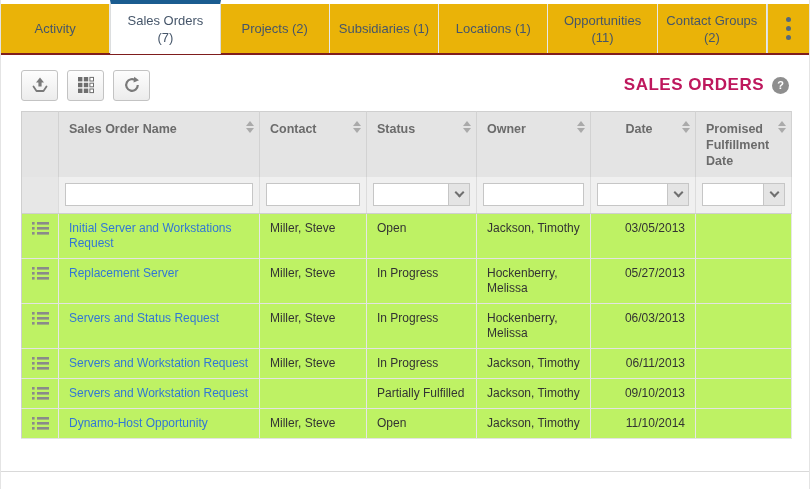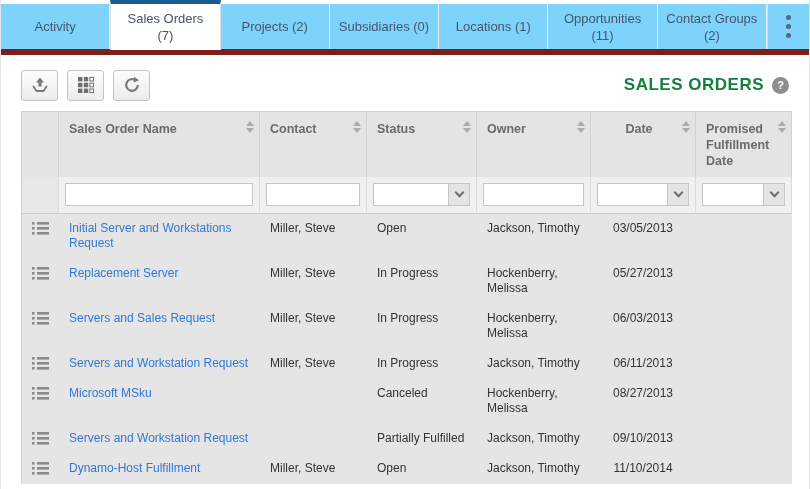--- a/index.html
+++ b/index.html
@@ -1,37 +1,37 @@
 <!DOCTYPE html>
 <html><head>
 <meta charset="utf-8">
 <style>
   * { margin:0; padding:0; box-sizing:border-box; }
   body { font-family:"Liberation Sans", sans-serif; background:#fff; }
   .page { width:810px; height:489px; background:#fff; border-left:1px solid #e4e4e4; border-right:1px solid #e4e4e4; overflow:hidden; }
 
   
-  .tabstrip { display:flex; margin-top:4px; height:51px; background:#7dd3fc; border-bottom:6px solid #7f1d1d; }
+  .tabstrip { display:flex; margin-top:4px; height:51px; background:#eab308; border-bottom:2px solid #7f1d1d; }
   .tabs { display:flex; flex:1; }
   .tab { flex:1; display:flex; align-items:center; justify-content:center; text-align:center;
          font-size:13px; color:#46566a; line-height:17px; padding:2px 8px; cursor:pointer;
          border-right:1px solid #e6e8ea; }
   .tab.active { background:#fff; border-top:4px solid #1a5c90; margin-top:-4px; margin-bottom:-1px;
                 border-left:1px solid #dcdedf; border-right:1px solid #dcdedf; z-index:2;align-items:center; }
   .dots-menu { width:42px; border-left:1px solid #dcdedf; display:flex; flex-direction:column;
                align-items:center; justify-content:center; gap:4px; cursor:pointer; }
   .dots-menu i { width:5px; height:5px; border-radius:50%; background:#54687e; }
 
   
   .toolbar { display:flex; align-items:center; padding:14px 20px 10px 20px; height:56px; }
   .tool-btn { width:37px; height:31px; margin-right:9px; border:1px solid #c3c3c3; border-radius:3px;
               background:linear-gradient(#fdfdfd,#ececec); display:flex; align-items:center; justify-content:center; cursor:pointer; }
   .tool-btn svg { display:block; }
   .spacer { flex:1; }
-  .list-title { font-size:17px; font-weight:bold; color:#15803d; letter-spacing:0.5px; }
+  .list-title { font-size:17px; font-weight:bold; color:#be185d; letter-spacing:0.5px; }
   .help-circle { width:17px; height:17px; border-radius:50%; background:#8e8e8e; color:#fff;
                  font-size:11px; font-weight:bold; display:flex; align-items:center; justify-content:center;
                  margin-left:8px; cursor:pointer; }
 
   
   .grid-wrap { margin:0 20px; }
   table { border-collapse:collapse; table-layout:fixed; width:770px; border:1px solid #cfcfcf; }
   thead th { background:#e4e4e4; color:#6b6b6b; font-size:12.5px; font-weight:bold; text-align:left;
              vertical-align:top; padding:9px 18px 8px 10px; height:58px; border-right:1px solid #d2d2d2;
              position:relative; line-height:16px; cursor:pointer; }
@@ -43,24 +43,24 @@
   tr.filter-row td { background:#f0f0f0; border-right:1px solid #dcdcdc; border-bottom:1px solid #cfcfcf;
                      padding:6px 6px; height:36px; }
   tr.filter-row td.iconcol { background:#e7e7e7; }
   .f-input { width:100%; height:23px; border:1px solid #c6c6c6; background:#fff; font-size:12px; padding:0 4px;
              font-family:"Liberation Sans", sans-serif; }
   .f-select { width:100%; height:23px; border:1px solid #c6c6c6; background:#fff; position:relative; cursor:pointer; }
   .f-select .chev-box { position:absolute; right:0; top:0; bottom:0; width:21px; background:#e4e4e4;
                         border-left:1px solid #c6c6c6; display:flex; align-items:center; justify-content:center; }
   .chev { width:7px; height:7px; border-right:2px solid #6f6f6f; border-bottom:2px solid #6f6f6f;
           transform:rotate(45deg); margin-top:-4px; }
-  tbody td { background:#e5e5e5; font-size:12px; color:#333; vertical-align:top; padding:7px 10px;
+  tbody td { background:#bef264; font-size:12px; color:#333; vertical-align:top; padding:7px 10px;
              border-right:1px solid #e6e6e6; border-bottom:1px solid #e3e3e3; line-height:15px; }
   tbody td.iconcol { padding:7px 0 0 10px; }
-  tbody td.center { text-align:center; }
+  tbody td.center { text-align:right; }
   a.row-link { color:#3277d5; text-decoration:none; cursor:pointer; }
   .row-menu { display:inline-block; cursor:pointer; }
 
   
   .footer { position:relative; display:flex; align-items:center; height:32px; padding:0 20px 0 32px;
             font-size:13px; color:#555; border-bottom:1px solid #d9d9d9; margin-top:1px; }
 </style>
 </head>
 <body>
 
@@ -71,21 +71,21 @@
         <div class="tab">
           <span>Activity</span>
         </div>
         <div class="tab active">
           <span>Sales Orders (7)</span>
         </div>
         <div class="tab">
           <span>Projects (2)</span>
         </div>
         <div class="tab">
-          <span>Subsidiaries (0)</span>
+          <span>Subsidiaries (1)</span>
         </div>
         <div class="tab">
           <span>Locations (1)</span>
         </div>
         <div class="tab">
           <span>Opportunities (11)</span>
         </div>
         <div class="tab">
           <span>Contact Groups (2)</span>
         </div>
@@ -236,21 +236,21 @@
           </tr>
           <tr>
             <td class="iconcol"><span class="row-menu"><svg width="17" height="15" viewBox="0 0 17 15">
                   <rect x="0" y="1" width="2.6" height="2.6" fill="#8a8a8a"></rect>
                   <rect x="5" y="1" width="12" height="2.6" fill="#8a8a8a"></rect>
                   <rect x="0" y="6" width="2.6" height="2.6" fill="#8a8a8a"></rect>
                   <rect x="5" y="6" width="12" height="2.6" fill="#8a8a8a"></rect>
                   <rect x="0" y="11" width="2.6" height="2.6" fill="#8a8a8a"></rect>
                   <rect x="5" y="11" width="12" height="2.6" fill="#8a8a8a"></rect>
                 </svg></span></td>
-            <td><a class="row-link">Servers and Sales Request</a></td>
+            <td><a class="row-link">Servers and Status Request</a></td>
             <td>Miller, Steve</td>
             <td>In Progress</td>
             <td>Hockenberry, Melissa</td>
             <td class="center">06/03/2013</td>
             <td></td>
           </tr>
           <tr>
             <td class="iconcol"><span class="row-menu"><svg width="17" height="15" viewBox="0 0 17 15">
                   <rect x="0" y="1" width="2.6" height="2.6" fill="#8a8a8a"></rect>
                   <rect x="5" y="1" width="12" height="2.6" fill="#8a8a8a"></rect>
@@ -268,53 +268,37 @@
           </tr>
           <tr>
             <td class="iconcol"><span class="row-menu"><svg width="17" height="15" viewBox="0 0 17 15">
                   <rect x="0" y="1" width="2.6" height="2.6" fill="#8a8a8a"></rect>
                   <rect x="5" y="1" width="12" height="2.6" fill="#8a8a8a"></rect>
                   <rect x="0" y="6" width="2.6" height="2.6" fill="#8a8a8a"></rect>
                   <rect x="5" y="6" width="12" height="2.6" fill="#8a8a8a"></rect>
                   <rect x="0" y="11" width="2.6" height="2.6" fill="#8a8a8a"></rect>
                   <rect x="5" y="11" width="12" height="2.6" fill="#8a8a8a"></rect>
                 </svg></span></td>
-            <td><a class="row-link">Microsoft MSku</a></td>
-            <td></td>
-            <td>Canceled</td>
-            <td>Hockenberry, Melissa</td>
-            <td class="center">08/27/2013</td>
-            <td></td>
-          </tr>
-          <tr>
-            <td class="iconcol"><span class="row-menu"><svg width="17" height="15" viewBox="0 0 17 15">
-                  <rect x="0" y="1" width="2.6" height="2.6" fill="#8a8a8a"></rect>
-                  <rect x="5" y="1" width="12" height="2.6" fill="#8a8a8a"></rect>
-                  <rect x="0" y="6" width="2.6" height="2.6" fill="#8a8a8a"></rect>
-                  <rect x="5" y="6" width="12" height="2.6" fill="#8a8a8a"></rect>
-                  <rect x="0" y="11" width="2.6" height="2.6" fill="#8a8a8a"></rect>
-                  <rect x="5" y="11" width="12" height="2.6" fill="#8a8a8a"></rect>
-                </svg></span></td>
             <td><a class="row-link">Servers and Workstation Request</a></td>
             <td></td>
             <td>Partially Fulfilled</td>
             <td>Jackson, Timothy</td>
             <td class="center">09/10/2013</td>
             <td></td>
           </tr>
           <tr>
             <td class="iconcol"><span class="row-menu"><svg width="17" height="15" viewBox="0 0 17 15">
                   <rect x="0" y="1" width="2.6" height="2.6" fill="#8a8a8a"></rect>
                   <rect x="5" y="1" width="12" height="2.6" fill="#8a8a8a"></rect>
                   <rect x="0" y="6" width="2.6" height="2.6" fill="#8a8a8a"></rect>
                   <rect x="5" y="6" width="12" height="2.6" fill="#8a8a8a"></rect>
                   <rect x="0" y="11" width="2.6" height="2.6" fill="#8a8a8a"></rect>
                   <rect x="5" y="11" width="12" height="2.6" fill="#8a8a8a"></rect>
                 </svg></span></td>
-            <td><a class="row-link">Dynamo-Host Fulfillment</a></td>
+            <td><a class="row-link">Dynamo-Host Opportunity</a></td>
             <td>Miller, Steve</td>
             <td>Open</td>
             <td>Jackson, Timothy</td>
             <td class="center">11/10/2014</td>
             <td></td>
           </tr>
         </tbody>
     </table>
   </div>
 

